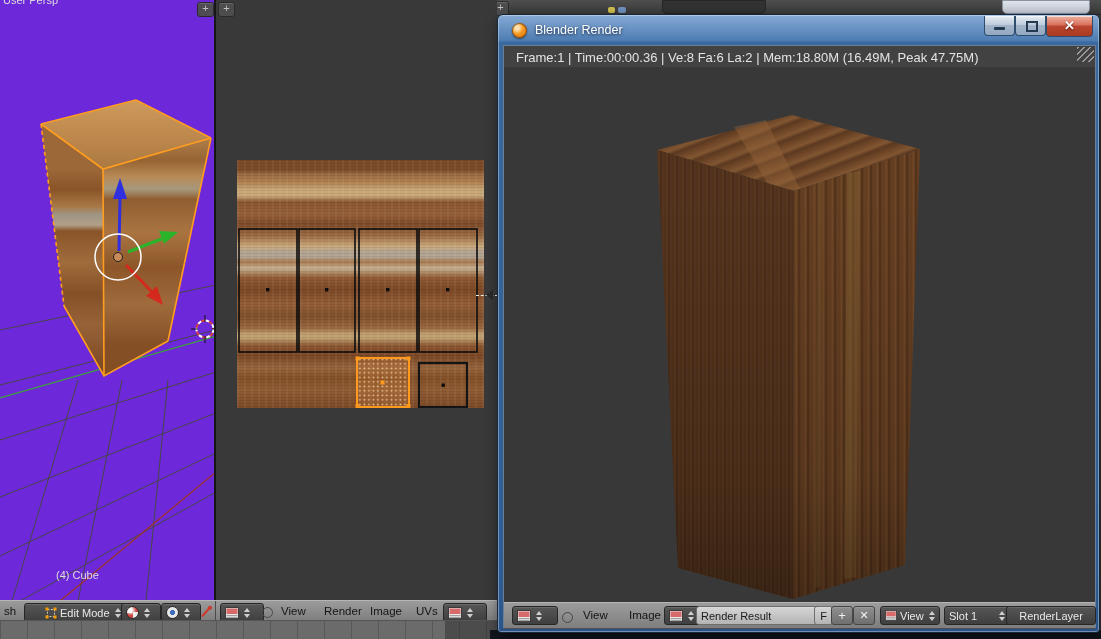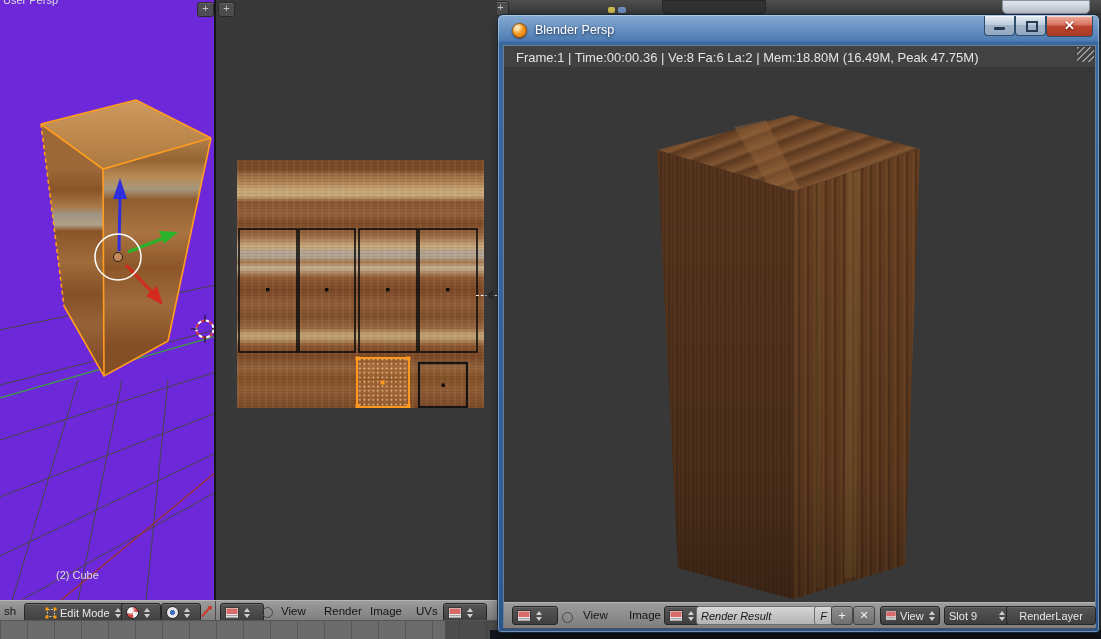--- a/index.html
+++ b/index.html
@@ -7,21 +7,21 @@
        background:#3c3c3c;font-family:"Liberation Sans",sans-serif;
        -webkit-font-smoothing:antialiased;}
   .abs{position:absolute;}
 
   
   .hdr-bar{background:linear-gradient(#9c9c9c,#7e7e7e);border-top:1px solid #b5b5b5;border-bottom:1px solid #4f4f4f;}
   .widget{position:absolute;top:2px;height:17px;display:flex;align-items:center;gap:3px;
           padding:0 4px;background:linear-gradient(#565656,#3f3f3f);
           border:1px solid #262626;border-radius:3px;color:#e8e8e8;font-size:11px;
           box-shadow:inset 0 1px 0 rgba(255,255,255,.12);}
-  .widget-light{background:linear-gradient(#d6d6d6,#b4b4b4);color:#1a1a1a;border:1px solid #6e6e6e;font-style:italic;}
+  .widget-light{background:linear-gradient(#d6d6d6,#b4b4b4);color:#1a1a1a;border:1px solid #6e6e6e;}
   .widget-mid{background:linear-gradient(#8f8f8f,#6f6f6f);color:#f2f2f2;border:1px solid #454545;}
   .menu-item{position:absolute;top:0;height:20px;line-height:20px;font-size:11.5px;color:#141414;padding:0 3px;}
   .ud{display:flex;flex-direction:column;align-items:center;margin-left:2px;}
   .ud i{display:block;width:0;height:0;border-left:3px solid transparent;border-right:3px solid transparent;}
   .ud .up{border-bottom:4px solid #cfcfcf;margin-bottom:2px;}
   .ud .dn{border-top:4px solid #cfcfcf;}
   .plusbtn{position:absolute;width:15px;height:13px;background:rgba(78,78,78,.95);
            border:1px solid #2a2a2a;border-radius:3px;color:#c2c2c2;font-size:11px;
            line-height:11px;text-align:center;box-shadow:inset 0 1px 0 rgba(255,255,255,.15);}
   .ringicon{width:9px;height:9px;border:1.5px solid #474747;border-radius:50%;}
@@ -155,21 +155,21 @@
       <g stroke="#111" stroke-width="1">
         <line x1="205" y1="315" x2="205" y2="322"></line>
           <line x1="205" y1="336" x2="205" y2="343"></line>
         <line x1="191" y1="329" x2="198" y2="329"></line>
           <line x1="212" y1="329" x2="219" y2="329"></line>
       </g>
     </g>
   </svg>
   <div class="abs" style="left:3px;top:-6px;color:#dcdcdc;font-size:11px;">User Persp</div>
   <div class="plusbtn" style="left:197px;top:2px;">+</div>
-  <div class="abs" style="left:56px;top:569px;color:#dedede;font-size:11px;">(2) Cube</div>
+  <div class="abs" style="left:56px;top:569px;color:#dedede;font-size:11px;">(4) Cube</div>
 </div>
 
 <div class="abs" style="left:214px;top:0;width:2px;height:601px;background:#161616;"></div>
 
 <div class="abs" style="left:216px;top:0;width:281px;height:601px;background:#393939;overflow:hidden;">
   <div class="plusbtn" style="left:2px;top:2px;">+</div>
   <div class="abs texture" style="left:21px;top:160px;width:247px;height:248px;">
     <svg width="247" height="248" viewBox="0 0 247 248" style="position:absolute;left:0;top:0;">
       <defs>
         <pattern id="selDots" width="4.5" height="4.5" patternUnits="userSpaceOnUse">
@@ -279,21 +279,21 @@
 <div class="abs timeline" style="left:0;top:620px;width:497px;height:19px;border-top:1px solid #555;">
   <div class="abs" style="left:445px;top:0;width:52px;height:19px;background:rgba(40,40,40,.45);"></div>
 </div>
 
 <div class="abs" style="left:490px;top:630px;width:611px;height:9px;background:#11151d;"></div>
 
 <div class="abs" id="render-window">
 
   <div class="abs" style="left:0;top:0;width:100%;height:30px;">
     <div class="abs blender-logo" style="left:14px;top:8px;"></div>
-    <div class="abs" style="left:37px;top:8px;color:#fff;font-size:12.5px;text-shadow:0 1px 3px rgba(0,10,30,.8);">Blender Persp</div>
+    <div class="abs" style="left:37px;top:8px;color:#fff;font-size:12.5px;text-shadow:0 1px 3px rgba(0,10,30,.8);">Blender Render</div>
     <div class="winbtn winbtn-gray" style="left:486px;width:29px;">
       <div class="abs" style="left:9px;top:11px;width:11px;height:3px;background:#243a50;border-radius:1px;"></div>
     </div>
     <div class="winbtn winbtn-gray" style="left:517px;width:29px;">
       <div class="abs" style="left:10px;top:5px;width:8px;height:7px;border:2px solid #243a50;"></div>
     </div>
     <div class="winbtn winbtn-red" style="left:548px;width:45px;height:20px;color:#fff;font-size:13px;font-weight:bold;text-align:center;line-height:19px;text-shadow:0 1px 2px rgba(60,0,0,.8);">
       <span>✕</span>
     </div>
   </div>
@@ -389,21 +389,21 @@
           <rect x="1.5" y="1.5" width="11" height="5.5" fill="#d86a6a"></rect>
           <rect x="1.5" y="8" width="11" height="1.5" fill="#a0a0a0"></rect>
         </svg>
         <span>View</span>
         <span class="ud">
             <i class="up"></i>
             <i class="dn"></i>
           </span>
       </div>
       <div class="widget" style="left:440px;width:56px;top:3px;justify-content:space-between;">
-        <span>Slot 9</span>
+        <span>Slot 1</span>
         <span class="ud">
             <i class="up"></i>
             <i class="dn"></i>
           </span>
       </div>
       <div class="widget" style="left:502px;width:80px;top:3px;justify-content:center;">
         <span>RenderLayer</span>
       </div>
     </div>
   </div>

